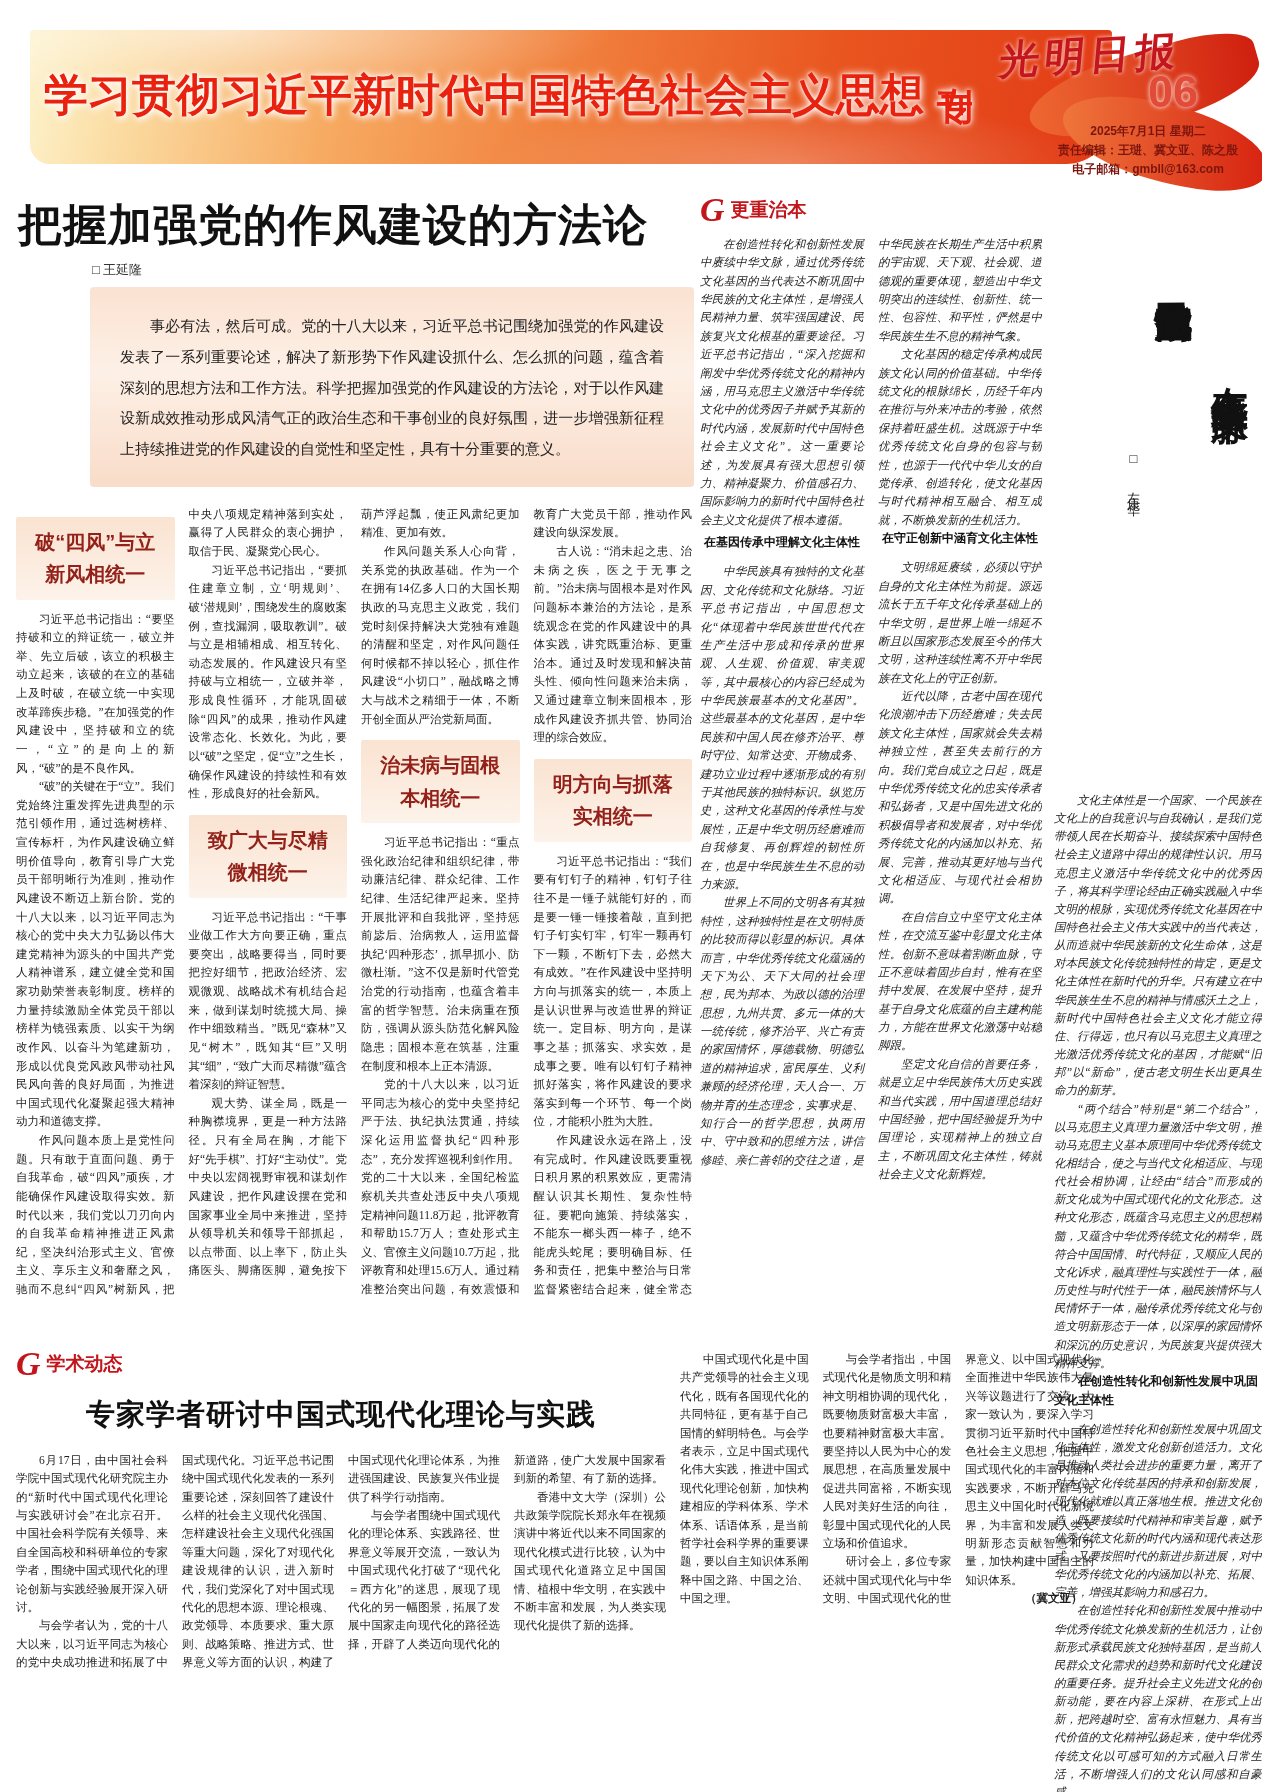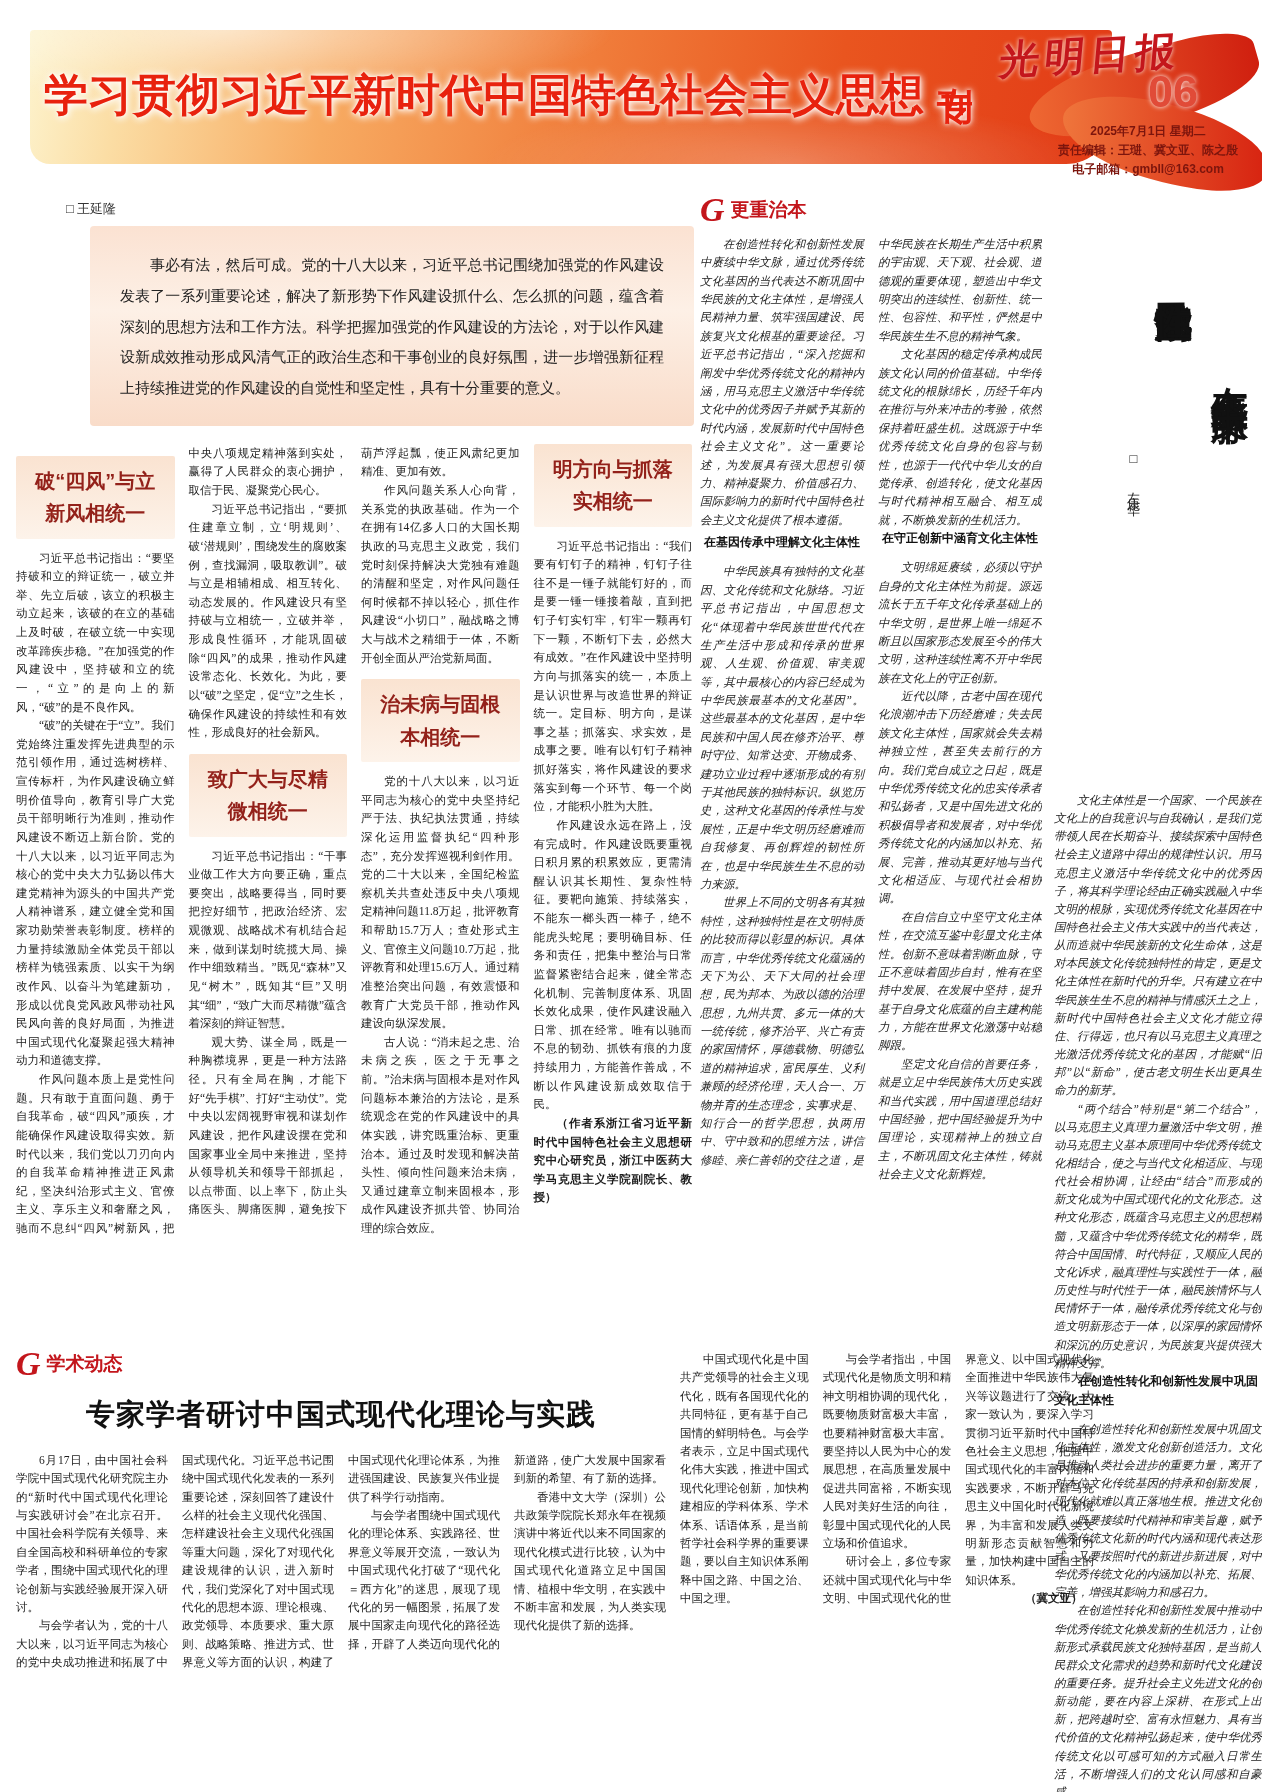--- a/index.html
+++ b/index.html
@@ -32,21 +32,21 @@
     font-family:"Liberation Serif",serif;text-shadow:0 0 4px rgba(255,255,255,.9);}
   .pagenum{position:absolute;z-index:3;left:1148px;top:66px;font-size:45px;font-weight:bold;
     color:#e14b38;font-family:"Liberation Sans",sans-serif;text-shadow:0 0 5px #fff;}
   .dateblock{position:absolute;z-index:3;right:24px;top:122px;text-align:center;
     font-family:"Liberation Sans",sans-serif;font-weight:bold;font-size:12px;line-height:1.6;color:#7c150d;}
 
   
   .lead{position:absolute;left:16px;top:196px;width:676px;}
   .lead-title{margin:0 0 6px 2px;font-size:44px;font-weight:900;letter-spacing:1px;color:#111;
     font-family:"Liberation Serif",serif;white-space:nowrap;}
-  .byline{margin:4px 0 8px 2px;font-size:13px;color:#333;padding-left:48px;}
+  .byline{margin:4px 0 8px 28px;font-size:13px;color:#333;padding-left:48px;}
   .introbox{box-sizing:border-box;margin:8px 0 18px 74px;width:604px;border-radius:4px;
     padding:24px 30px 22px 30px;
     background:linear-gradient(180deg,#fbe2d2 0%,#fdf0e6 42%,#f9dcc9 100%);}
   .introbox p{margin:0;text-indent:2em;font-size:15px;line-height:2.05;text-align:justify;color:#222;}
   .cols4{column-count:4;column-gap:14px;height:812px;overflow:hidden;
     font-size:11.5px;line-height:1.62;text-align:justify;}
   .cols4 p,.cols2 p,.widecol p,.cols4b p,.cols3 p{margin:0;text-indent:2em;}
   .subhead{break-inside:avoid;margin:12px 0 10px 0;padding:9px 13px;text-align:center;
     font-family:"Liberation Sans",sans-serif;font-weight:bold;font-size:20px;color:#93211a;
     background:linear-gradient(180deg,#fae3d1 0%,#fdf3ea 100%);border-radius:2px;}
@@ -103,40 +103,42 @@
     <div class="masthead">光明日报</div>
     <div class="pagenum">06</div>
     <div class="dateblock">
       <div>2025年7月1日  星期二</div>
       <div>责任编辑：王琎、冀文亚、陈之殷</div>
       <div>电子邮箱：gmbll@163.com</div>
     </div>
   </header>
 
   <article class="lead">
+    <h2 class="lead-title">把握加强党的作风建设的方法论</h2>
     <div class="byline">□ 王延隆</div>
     <div class="introbox">
       <p>事必有法，然后可成。党的十八大以来，习近平总书记围绕加强党的作风建设发表了一系列重要论述，解决了新形势下作风建设抓什么、怎么抓的问题，蕴含着深刻的思想方法和工作方法。科学把握加强党的作风建设的方法论，对于以作风建设新成效推动形成风清气正的政治生态和干事创业的良好氛围，进一步增强新征程上持续推进党的作风建设的自觉性和坚定性，具有十分重要的意义。</p>
     </div>
     <div class="cols4">
       <h3 class="subhead">破“四风”与立新风相统一</h3>
       <div>
           <p>习近平总书记指出：“要坚持破和立的辩证统一，破立并举、先立后破，该立的积极主动立起来，该破的在立的基础上及时破，在破立统一中实现改革蹄疾步稳。”在加强党的作风建设中，坚持破和立的统一，“立”的是向上的新风，“破”的是不良作风。</p>
           <p>“破”的关键在于“立”。我们党始终注重发挥先进典型的示范引领作用，通过选树榜样、宣传标杆，为作风建设确立鲜明价值导向，教育引导广大党员干部明晰行为准则，推动作风建设不断迈上新台阶。党的十八大以来，以习近平同志为核心的党中央大力弘扬以伟大建党精神为源头的中国共产党人精神谱系，建立健全党和国家功勋荣誉表彰制度。榜样的力量持续激励全体党员干部以榜样为镜强素质、以实干为纲改作风、以奋斗为笔建新功，形成以优良党风政风带动社风民风向善的良好局面，为推进中国式现代化凝聚起强大精神动力和道德支撑。</p>
           <p>作风问题本质上是党性问题。只有敢于直面问题、勇于自我革命，破“四风”顽疾，才能确保作风建设取得实效。新时代以来，我们党以刀刃向内的自我革命精神推进正风肃纪，坚决纠治形式主义、官僚主义、享乐主义和奢靡之风，驰而不息纠“四风”树新风，把中央八项规定精神落到实处，赢得了人民群众的衷心拥护，取信于民、凝聚党心民心。</p>
           <p>习近平总书记指出，“要抓住建章立制，立‘明规则’、破‘潜规则’，围绕发生的腐败案例，查找漏洞，吸取教训”。破与立是相辅相成、相互转化、动态发展的。作风建设只有坚持破与立相统一，立破并举，形成良性循环，才能巩固破除“四风”的成果，推动作风建设常态化、长效化。为此，要以“破”之坚定，促“立”之生长，确保作风建设的持续性和有效性，形成良好的社会新风。</p>
         </div>
       <h3 class="subhead">致广大与尽精微相统一</h3>
       <div>
           <p>习近平总书记指出：“干事业做工作大方向要正确，重点要突出，战略要得当，同时要把控好细节，把政治经济、宏观微观、战略战术有机结合起来，做到谋划时统揽大局、操作中细致精当。”既见“森林”又见“树木”，既知其“巨”又明其“细”，“致广大而尽精微”蕴含着深刻的辩证智慧。</p>
           <p>观大势、谋全局，既是一种胸襟境界，更是一种方法路径。只有全局在胸，才能下好“先手棋”、打好“主动仗”。党中央以宏阔视野审视和谋划作风建设，把作风建设摆在党和国家事业全局中来推进，坚持从领导机关和领导干部抓起，以点带面、以上率下，防止头痛医头、脚痛医脚，避免按下葫芦浮起瓢，使正风肃纪更加精准、更加有效。</p>
           <p>作风问题关系人心向背，关系党的执政基础。作为一个在拥有14亿多人口的大国长期执政的马克思主义政党，我们党时刻保持解决大党独有难题的清醒和坚定，对作风问题任何时候都不掉以轻心，抓住作风建设“小切口”，融战略之博大与战术之精细于一体，不断开创全面从严治党新局面。</p>
         </div>
       <h3 class="subhead">治未病与固根本相统一</h3>
       <div>
+          <p>习近平总书记指出：“重点强化政治纪律和组织纪律，带动廉洁纪律、群众纪律、工作纪律、生活纪律严起来。坚持开展批评和自我批评，坚持惩前毖后、治病救人，运用监督执纪‘四种形态’，抓早抓小、防微杜渐。”这不仅是新时代管党治党的行动指南，也蕴含着丰富的哲学智慧。治未病重在预防，强调从源头防范化解风险隐患；固根本意在筑基，注重在制度和根本上正本清源。</p>
           <p>党的十八大以来，以习近平同志为核心的党中央坚持纪严于法、执纪执法贯通，持续深化运用监督执纪“四种形态”，充分发挥巡视利剑作用。党的二十大以来，全国纪检监察机关共查处违反中央八项规定精神问题11.8万起，批评教育和帮助15.7万人；查处形式主义、官僚主义问题10.7万起，批评教育和处理15.6万人。通过精准整治突出问题，有效震慑和教育广大党员干部，推动作风建设向纵深发展。</p>
           <p>古人说：“消未起之患、治未病之疾，医之于无事之前。”治未病与固根本是对作风问题标本兼治的方法论，是系统观念在党的作风建设中的具体实践，讲究既重治标、更重治本。通过及时发现和解决苗头性、倾向性问题来治未病，又通过建章立制来固根本，形成作风建设齐抓共管、协同治理的综合效应。</p>
         </div>
       <h3 class="subhead">明方向与抓落实相统一</h3>
       <div>
           <p>习近平总书记指出：“我们要有钉钉子的精神，钉钉子往往不是一锤子就能钉好的，而是要一锤一锤接着敲，直到把钉子钉实钉牢，钉牢一颗再钉下一颗，不断钉下去，必然大有成效。”在作风建设中坚持明方向与抓落实的统一，本质上是认识世界与改造世界的辩证统一。定目标、明方向，是谋事之基；抓落实、求实效，是成事之要。唯有以钉钉子精神抓好落实，将作风建设的要求落实到每一个环节、每一个岗位，才能积小胜为大胜。</p>
           <p>作风建设永远在路上，没有完成时。作风建设既要重视日积月累的积累效应，更需清醒认识其长期性、复杂性特征。要靶向施策、持续落实，不能东一榔头西一棒子，绝不能虎头蛇尾；要明确目标、任务和责任，把集中整治与日常监督紧密结合起来，健全常态化机制、完善制度体系、巩固长效化成果，使作风建设融入日常、抓在经常。唯有以驰而不息的韧劲、抓铁有痕的力度持续用力，方能善作善成，不断以作风建设新成效取信于民。</p>
         </div>
       <p class="credit">（作者系浙江省习近平新时代中国特色社会主义思想研究中心研究员，浙江中医药大学马克思主义学院副院长、教授）</p>
     </div>

